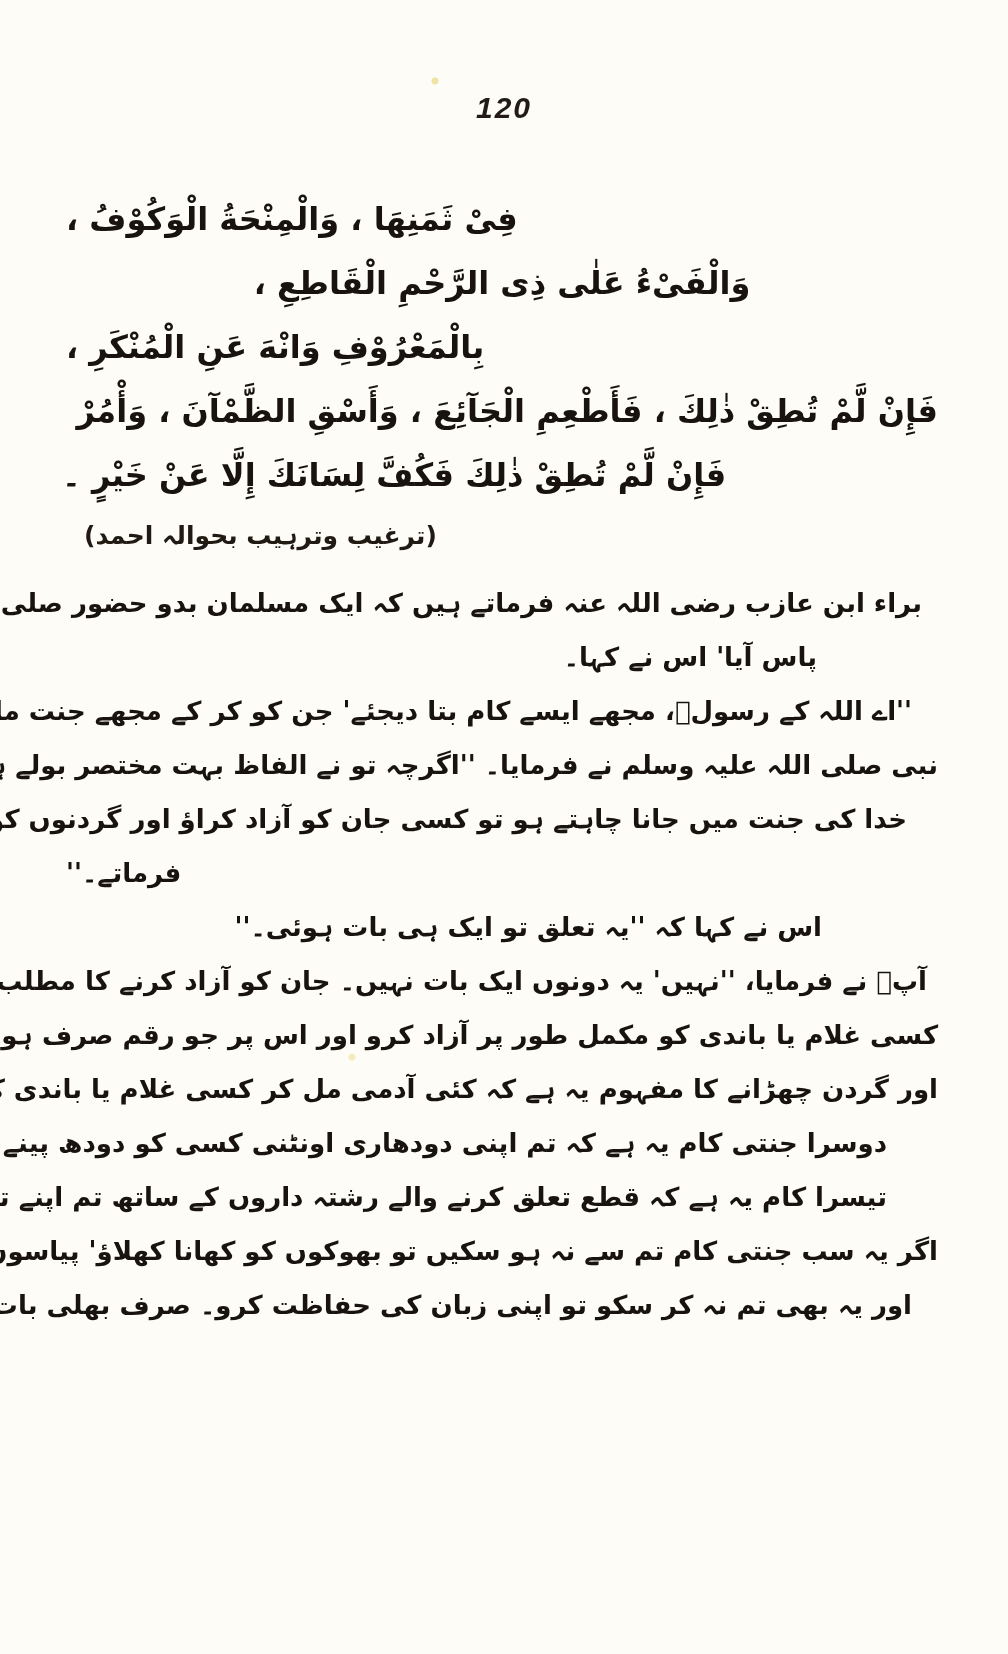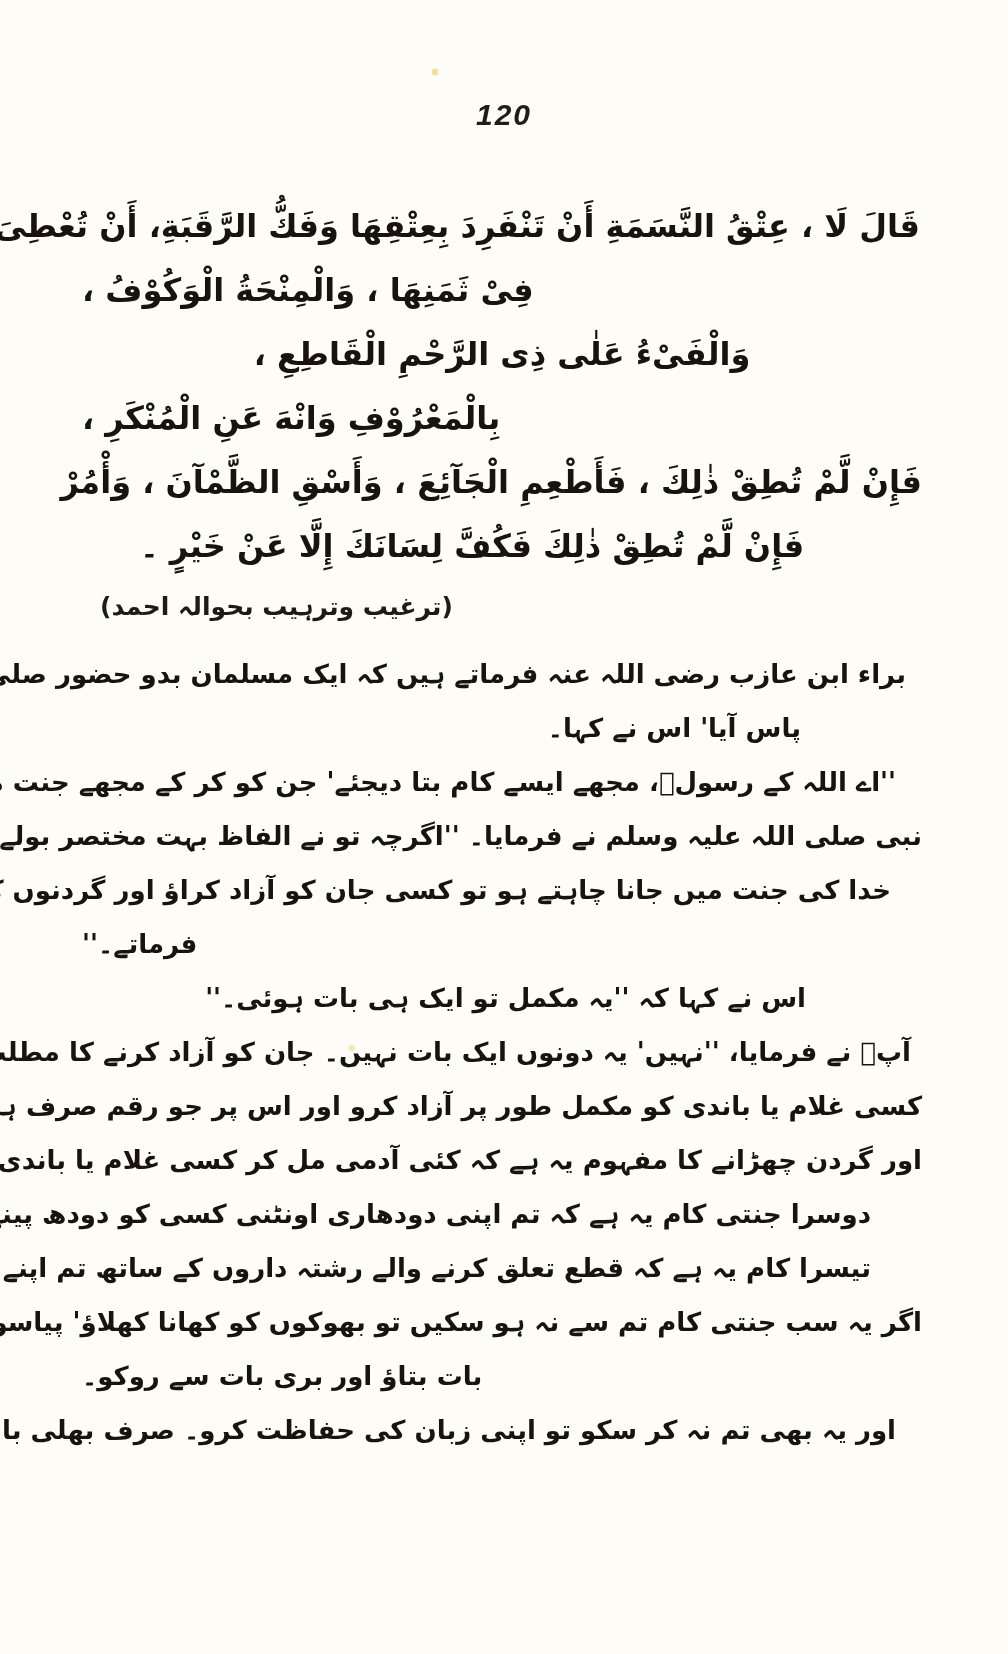--- a/index.html
+++ b/index.html
@@ -11,21 +11,22 @@
     font-family:"DejaVu Sans", sans-serif;
     color:#1b150f;
   }
   .page{
     position:absolute;inset:0;
     background:
       radial-gradient(circle at 435px 72px, rgba(222,196,60,.45) 0 3px, transparent 4px),
       radial-gradient(circle at 1128px 135px, rgba(222,196,60,.4) 0 3px, transparent 4px),
       radial-gradient(circle at 352px 1048px, rgba(228,206,90,.35) 0 3px, transparent 4px),
       #fdfcf7;
-    padding:16px;
+    padding:0;
+    margin-top:9px;
   }
   .page-number{
     margin-top:82px;
     text-align:center;
     font-family:"Liberation Sans", sans-serif;
     font-weight:bold;
     font-style:italic;
     font-size:30px;
     letter-spacing:2px;
     color:#221c15;
@@ -62,41 +63,39 @@
   .line{color:#19130d;}
 </style>
 </head>
 <body>
 
 <div class="page">
 
   <div class="page-number">120</div>
 
   <div class="arabic-block" id="arabic-lines">
-      <div class="line" dir="rtl" style="text-align: right; padding-right: 6px;">قَالَ لَا ، عِتْقُ النَّسَمَةِ أَنْ تَنْفَرِدَ بِعِتْقِهَا وَفَكُّ الرَّقَبَةِ، أَنْ تُعْطِىَ</div>
       <div class="line" dir="rtl" style="text-align: left; padding-left: 4px;">فِىْ ثَمَنِهَا ، وَالْمِنْحَةُ الْوَكُوْفُ ،</div>
       <div class="line" dir="rtl" style="text-align: center;">وَالْفَىْءُ عَلٰى ذِى الرَّحْمِ الْقَاطِعِ ،</div>
       <div class="line" dir="rtl" style="text-align: left; padding-left: 4px;">بِالْمَعْرُوْفِ وَانْهَ عَنِ الْمُنْكَرِ ،</div>
       <div class="line" dir="rtl" style="text-align: right; padding-right: 4px;">فَإِنْ لَّمْ تُطِقْ ذٰلِكَ ، فَأَطْعِمِ الْجَآئِعَ ، وَأَسْقِ الظَّمْآنَ ، وَأْمُرْ</div>
-      <div class="line" dir="rtl" style="text-align: center; padding-right: 60px;">فَإِنْ لَّمْ تُطِقْ ذٰلِكَ فَكُفَّ لِسَانَكَ إِلَّا عَنْ خَيْرٍ ۔</div>
+      <div class="line" dir="rtl" style="text-align: left; padding-right: 60px;">فَإِنْ لَّمْ تُطِقْ ذٰلِكَ فَكُفَّ لِسَانَكَ إِلَّا عَنْ خَيْرٍ ۔</div>
     </div>
 
   <div class="reference">(ترغیب وترہیب بحوالہ احمد)</div>
 
   <div class="urdu-block" id="urdu-lines">
       <div class="line" dir="rtl" style="text-align: right; padding-right: 20px;">براء ابن عازب رضی اللہ عنہ فرماتے ہیں کہ ایک مسلمان بدو حضور صلی اللہ علیہ وسلم کے</div>
       <div class="line" dir="rtl" style="text-align: right; padding-right: 125px;">پاس آیا' اس نے کہا۔</div>
       <div class="line" dir="rtl" style="text-align: right; padding-right: 30px;">''اے اللہ کے رسولؐ، مجھے ایسے کام بتا دیجئے' جن کو کر کے مجھے جنت مل جائے۔''</div>
       <div class="line" dir="rtl" style="text-align: right; padding-right: 4px;">نبی صلی اللہ علیہ وسلم نے فرمایا۔ ''اگرچہ تو نے الفاظ بہت مختصر بولے ہیں لیکن بات بڑی</div>
       <div class="line" dir="rtl" style="text-align: right; padding-right: 35px;">خدا کی جنت میں جانا چاہتے ہو تو کسی جان کو آزاد کراؤ اور گردنوں کو غلامی کی رسی سے</div>
       <div class="line" dir="rtl" style="text-align: left; padding-left: 4px;">فرماتے۔''</div>
-      <div class="line" dir="rtl" style="text-align: right; padding-right: 120px;">اس نے کہا کہ ''یہ مکمل تو ایک ہی بات ہوئی۔''</div>
+      <div class="line" dir="rtl" style="text-align: right; padding-right: 120px;">اس نے کہا کہ ''یہ تعلق تو ایک ہی بات ہوئی۔''</div>
       <div class="line" dir="rtl" style="text-align: right; padding-right: 15px;">آپؐ نے فرمایا، ''نہیں' یہ دونوں ایک بات نہیں۔ جان کو آزاد کرنے کا مطلب یہ ہے کہ تم</div>
       <div class="line" dir="rtl" style="text-align: right; padding-right: 4px;">کسی غلام یا باندی کو مکمل طور پر آزاد کرو اور اس پر جو رقم صرف ہو وہ پوری رقم تم اپنی جیب سے دو</div>
       <div class="line" dir="rtl" style="text-align: right; padding-right: 4px;">اور گردن چھڑانے کا مفہوم یہ ہے کہ کئی آدمی مل کر کسی غلام یا باندی کو آزاد کرائیں جس میں تمہارا</div>
       <div class="line" dir="rtl" style="text-align: right; padding-right: 55px;">دوسرا جنتی کام یہ ہے کہ تم اپنی دودھاری اونٹنی کسی کو دودھ پینے کے لئے بخش دو۔</div>
       <div class="line" dir="rtl" style="text-align: right; padding-right: 55px;">تیسرا کام یہ ہے کہ قطع تعلق کرنے والے رشتہ داروں کے ساتھ تم اپنے تعلقات جوڑو۔</div>
       <div class="line" dir="rtl" style="text-align: right; padding-right: 4px;">اگر یہ سب جنتی کام تم سے نہ ہو سکیں تو بھوکوں کو کھانا کھلاؤ' پیاسوں کو پانی پلاؤ' لوگوں کو بھلی</div>
-      <div class="line" dir="rtl" style="text-align: left; padding-left: 4px;">بات بتاؤ اور بری بات سے روکو۔</div>
       <div class="line" dir="rtl" style="text-align: right; padding-right: 30px;">اور یہ بھی تم نہ کر سکو تو اپنی زبان کی حفاظت کرو۔ صرف بھلی بات زبان سے نکالو۔''</div>
     </div>
 
 </div>
 
 </body></html>

